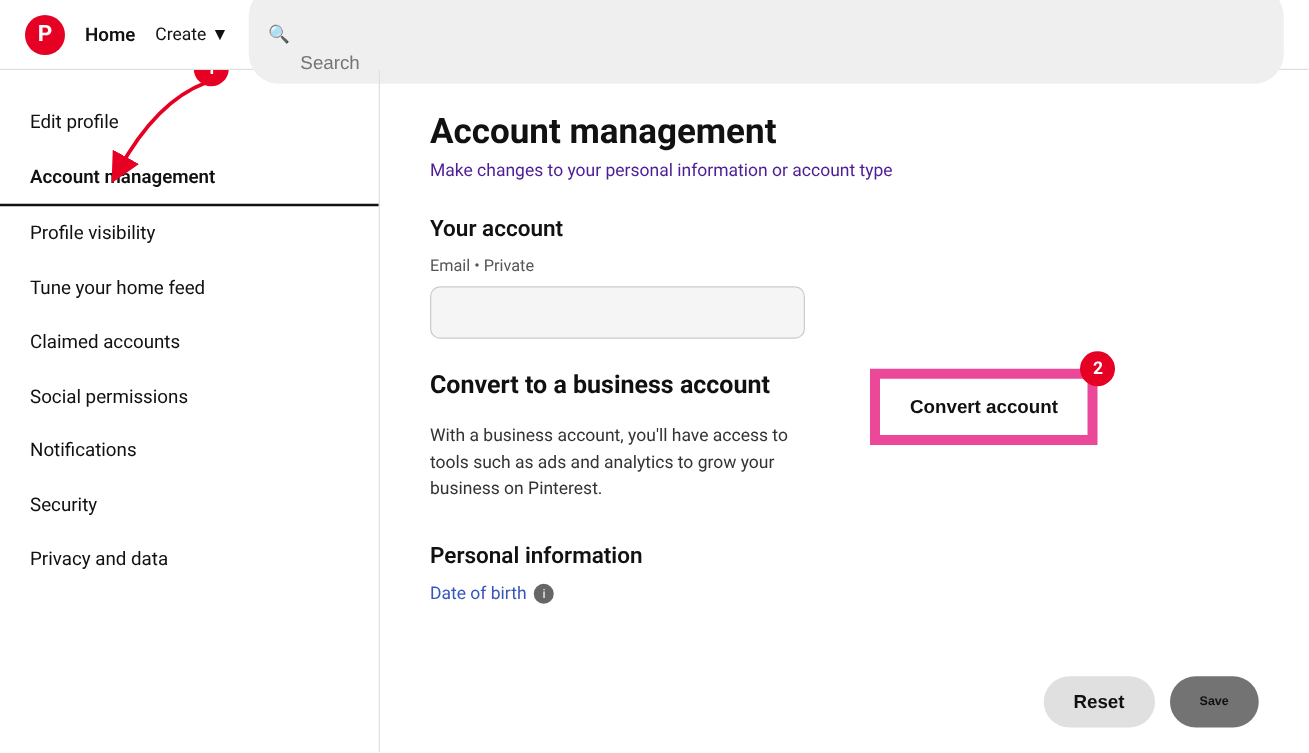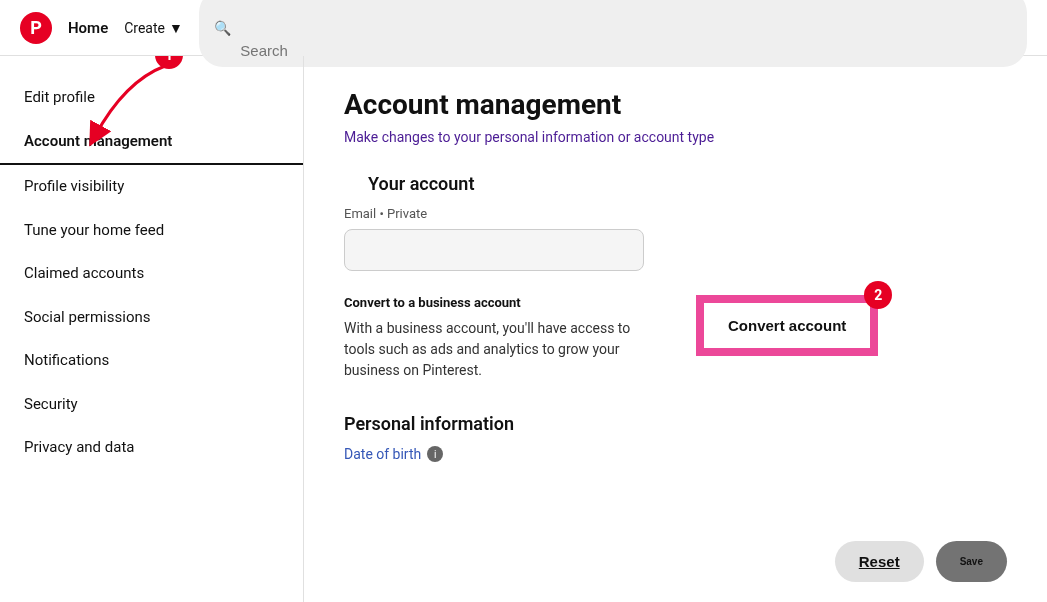--- a/index.html
+++ b/index.html
@@ -54,38 +54,38 @@
       flex: 1; padding: 32px 40px; overflow-y: auto; position: relative;
     }
     .page-title {
       font-size: 28px; font-weight: 700; margin-bottom: 8px;
     }
     .subtitle {
       font-size: 14px; color: #4c1d95; margin-bottom: 28px;
     }
 
     .section-title {
-      font-size: 18px; font-weight: 600; margin-bottom: 12px; margin-left: 24px;
+      font-size: 18px; font-weight: 600; margin-bottom: 12px;
     }
     .email-label {
       font-size: 13px; color: #555; margin-bottom: 8px;
     }
     .email-input-box {
       width: 300px; height: 42px; border: 1px solid #ccc;
       border-radius: 8px; background: #f5f5f5;
       margin-bottom: 24px;
     }
 
     
     .convert-section {
       display: flex; align-items: flex-start; gap: 32px; margin-bottom: 32px;
     }
     .convert-text { max-width: 320px; }
     .convert-heading {
-      font-size: 13px; font-weight: 700; margin-bottom: 8px;
+      font-size: 20px; font-weight: 700; margin-bottom: 20px;
     }
     .convert-desc {
       font-size: 14px; color: #333; line-height: 1.5;
     }
     .convert-btn-wrapper {
       position: relative; flex-shrink: 0;
     }
     .convert-btn {
       padding: 14px 24px; border: 8px solid #ec4899; border-radius: 0;
       background: #fff; font-size: 15px; font-weight: 600;
@@ -105,21 +105,21 @@
     }
 
     
     .footer-buttons {
       position: absolute; bottom: 20px; right: 40px;
       display: flex; gap: 12px;
     }
     .btn-reset {
       padding: 12px 24px; border-radius: 24px; border: none;
       background: #e0e0e0; font-size: 15px; font-weight: 600;
-      cursor: pointer; color: #111; text-decoration: underline;
+      cursor: pointer; color: #111;
     }
     .btn-save {
       padding: 12px 24px; border-radius: 24px; border: none;
       background: #737373; font-size: 10px; font-weight: 700;
       cursor: pointer; color: #111;
     }
 
     
     .badge {
       width: 28px; height: 28px; background: #e60023; border-radius: 50%;

